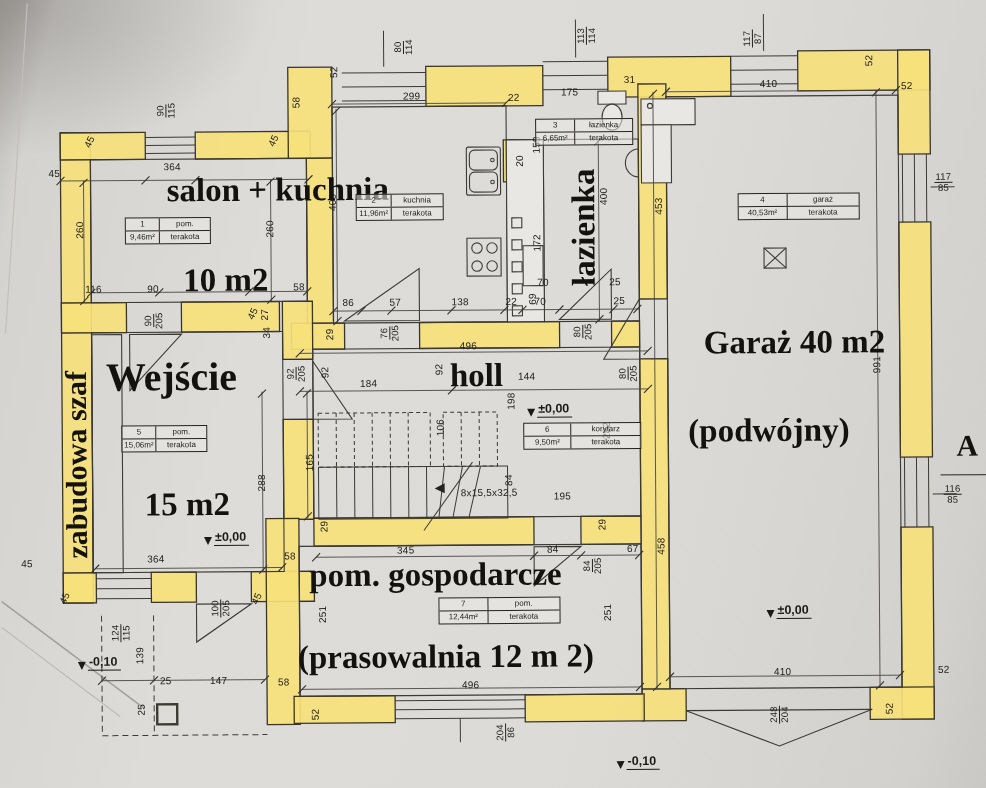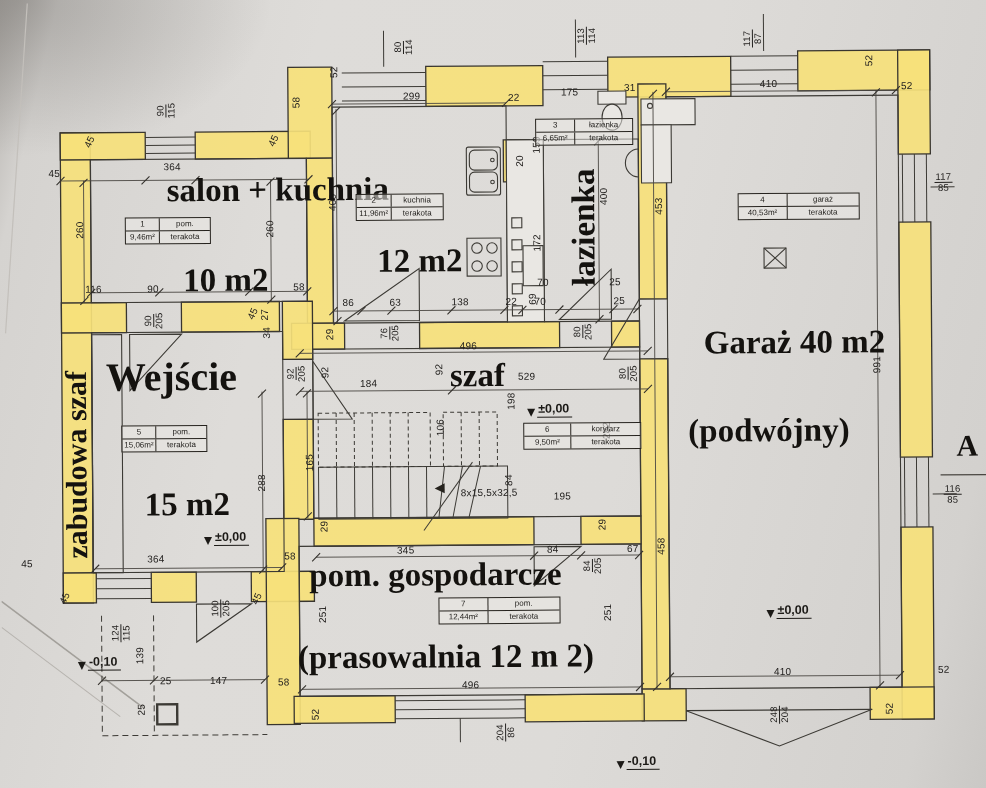--- a/index.html
+++ b/index.html
@@ -256,21 +256,21 @@
         </div>
         <div class="dim frac" style="left: 746px; top: 30px; transform: rotate(-90deg);">
           <span class="ftop">117</span>
           <span>87</span>
         </div>
         <div class="dim" style="left: 405px; top: 91px;">299</div>
         <div class="dim" style="left: 563px; top: 88px;">175</div>
         <div class="dim" style="left: 762px; top: 81px;">410</div>
         <div class="dim" style="left: 866px; top: 58px; transform: rotate(-90deg);">52</div>
         <div class="dim" style="left: 903px; top: 84px;">52</div>
-        <div class="dim" style="left: 626px; top: 84px;">31</div>
+        <div class="dim" style="left: 626px; top: 76px;">31</div>
         <div class="dim" style="left: 331px; top: 66px; transform: rotate(-90deg);">52</div>
         <div class="dim" style="left: 293px; top: 96px; transform: rotate(-90deg);">58</div>
         <div class="dim" style="left: 510px; top: 93px;">22</div>
         <div class="dim" style="left: 165px; top: 160px;">364</div>
         <div class="dim" style="left: 50px; top: 166px;">45</div>
         <div class="dim" style="left: 86px; top: 134px; transform: rotate(-65deg);">45</div>
         <div class="dim" style="left: 270px; top: 134px; transform: rotate(-65deg);">45</div>
         <div class="dim" style="left: 73px; top: 222px; transform: rotate(-90deg);">260</div>
         <div class="dim" style="left: 263px; top: 222px; transform: rotate(-90deg);">260</div>
         <div class="dim" style="left: 326px; top: 196px; transform: rotate(-90deg);">400</div>
@@ -288,21 +288,21 @@
         <div class="dim" style="left: 148px; top: 282px;">90</div>
         <div class="dim" style="left: 294px; top: 281px;">58</div>
         <div class="dim frac" style="left: 146px; top: 308px; transform: rotate(-90deg);">
           <span class="ftop">90</span>
           <span>205</span>
         </div>
         <div class="dim" style="left: 260px; top: 308px; transform: rotate(-90deg);">27</div>
         <div class="dim" style="left: 262px; top: 326px; transform: rotate(-90deg);">34</div>
         <div class="dim" style="left: 248px; top: 307px; transform: rotate(-65deg);">45</div>
         <div class="dim" style="left: 343px; top: 297px;">86</div>
-        <div class="dim" style="left: 390px; top: 297px;">63</div>
+        <div class="dim" style="left: 390px; top: 297px;">57</div>
         <div class="dim" style="left: 452px; top: 297px;">138</div>
         <div class="dim" style="left: 506px; top: 297px;">22</div>
         <div class="dim" style="left: 535px; top: 297px;">70</div>
         <div class="dim" style="left: 614px; top: 297px;">25</div>
         <div class="dim" style="left: 325px; top: 328px; transform: rotate(-90deg);">29</div>
         <div class="dim frac" style="left: 382px; top: 322px; transform: rotate(-90deg);">
           <span class="ftop">76</span>
           <span>205</span>
         </div>
         <div class="dim frac" style="left: 575px; top: 322px; transform: rotate(-90deg);">
@@ -316,21 +316,21 @@
         <div class="dim" style="left: 538px; top: 278px;">70</div>
         <div class="dim" style="left: 610px; top: 278px;">25</div>
         <div class="dim" style="left: 597px; top: 192px; transform: rotate(-90deg);">400</div>
         <div class="dim frac" style="left: 288px; top: 362px; transform: rotate(-90deg);">
           <span class="ftop">92</span>
           <span>205</span>
         </div>
         <div class="dim" style="left: 320px; top: 366px; transform: rotate(-90deg);">92</div>
         <div class="dim" style="left: 434px; top: 364px; transform: rotate(-90deg);">92</div>
         <div class="dim" style="left: 360px; top: 378px;">184</div>
-        <div class="dim" style="left: 518px; top: 372px;">529</div>
+        <div class="dim" style="left: 518px; top: 372px;">144</div>
         <div class="dim" style="left: 460px; top: 341px;">496</div>
         <div class="dim" style="left: 503px; top: 396px; transform: rotate(-90deg);">198</div>
         <div class="dim" style="left: 432px; top: 422px; transform: rotate(-90deg);">106</div>
         <div class="dim" style="left: 301px; top: 456px; transform: rotate(-90deg);">165</div>
         <div class="dim" style="left: 253px; top: 476px; transform: rotate(-90deg);">288</div>
         <div class="dim frac" style="left: 620px; top: 364px; transform: rotate(-90deg);">
           <span class="ftop">80</span>
           <span>205</span>
         </div>
         <div class="dim" style="left: 598px; top: 426px; transform: rotate(-90deg);">282</div>
@@ -375,25 +375,24 @@
         <div class="dim" style="left: 652px; top: 542px; transform: rotate(-90deg);">458</div>
         <div class="dim" style="left: 772px; top: 669px;">410</div>
         <div class="dim" style="left: 936px; top: 668px;">52</div>
         <div class="dim" style="left: 882px; top: 706px; transform: rotate(-90deg);">52</div>
         <div class="dim frac" style="left: 768px; top: 706px; transform: rotate(-90deg);">
           <span class="ftop">248</span>
           <span>204</span>
         </div>
         <div class="big" style="font-size: 33px; left: 168px; top: 170px;">salon +  kuchnia</div>
         <div class="big" style="font-size: 33px; left: 184px; top: 260px;">10 m2</div>
-        <div class="big" style="font-size: 33px; left: 378px; top: 242px;">12 m2</div>
         <div class="big rot" style="font-size: 33px; left: 585px; top: 228px;">łazienka</div>
         <div class="big" style="font-size: 40px; left: 106px; top: 351px; font-family: Liberation Serif, serif;">Wejście</div>
         <div class="big" style="font-size: 33px; left: 144px; top: 484px;">15 m2</div>
-        <div class="big" style="font-size: 33px; left: 450px; top: 357px;">szaf</div>
+        <div class="big" style="font-size: 33px; left: 450px; top: 357px;">holl</div>
         <div class="big rot" style="font-size: 30px; left: 76px; top: 462px;">zabudowa szaf</div>
         <div class="big" style="font-size: 33px; left: 704px; top: 326px;">Garaż 40 m2</div>
         <div class="big" style="font-size: 33px; left: 688px; top: 414px;">(podwójny)</div>
         <div class="big" style="font-size: 33px; left: 308px; top: 556px;">pom. gospodarcze</div>
         <div class="big" style="font-size: 33px; left: 296px; top: 638px;">(prasowalnia 12 m 2)</div>
         <div class="secA" style="left: 956px; top: 432px; font-size: 30px;">A</div>
         <div class="lvl" style="left: 203px; top: 528px;">
           <span class="tri"></span>
           <span class="txt">±0,00</span>
         </div>

